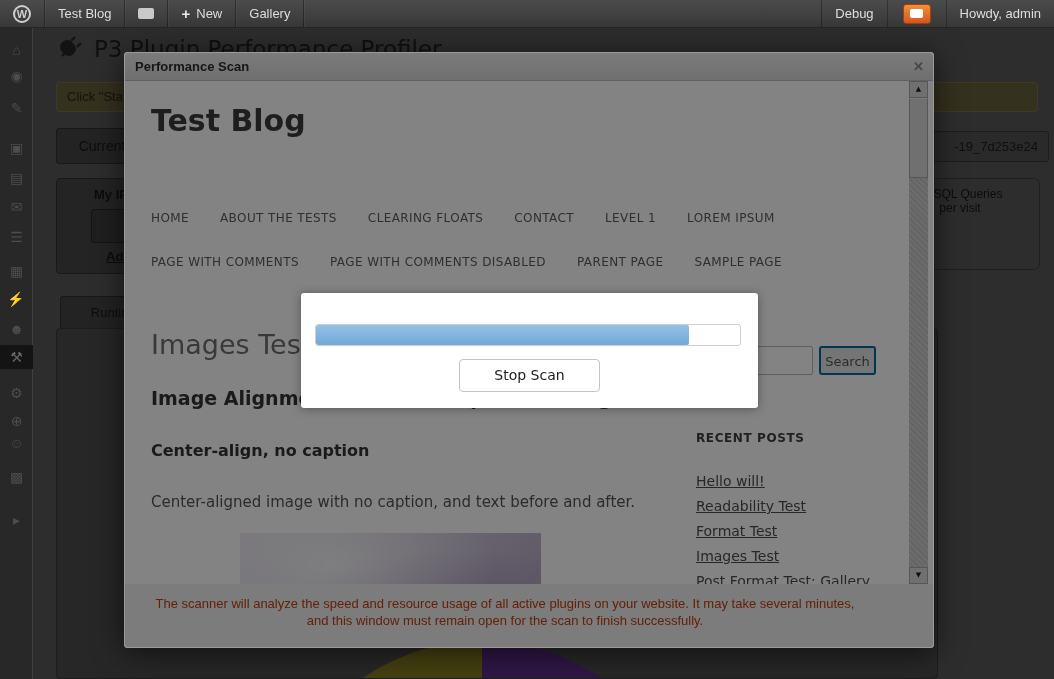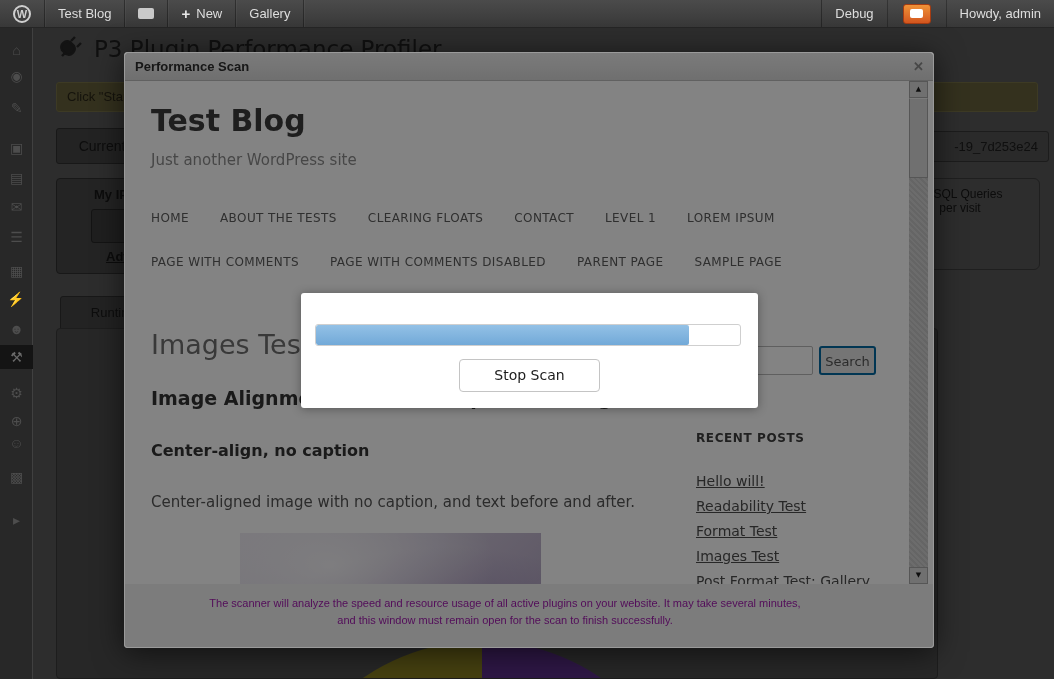--- a/index.html
+++ b/index.html
@@ -75,21 +75,21 @@
     background:#f1f1f1; border:1px solid #9a9a9a; border-radius:3px;
     box-shadow:0 4px 30px rgba(0,0,0,0.6); overflow:hidden; }
   .modal-titlebar { position:absolute; left:0; top:0; width:100%; height:28px;
     background:linear-gradient(#efefef,#d9d9d9); border-bottom:1px solid #bdbdbd;
     font-size:13px; font-weight:bold; color:#2d2d2d; line-height:27px; padding-left:10px; }
   .modal-close { position:absolute; right:9px; top:0; font-size:13px; font-weight:bold;
     color:#8a8a8a; line-height:27px; cursor:pointer; }
   .iframe-area { position:absolute; left:0; top:28px; width:808px; height:503px;
     background:#ffffff; overflow:hidden; font-family:"DejaVu Sans", sans-serif; }
   .modal-footer { position:absolute; left:0; top:531px; width:760px; height:64px;
-    text-align:center; font-size:11px; color:#a21caf; padding-top:11px; line-height:17px;
+    text-align:center; font-size:13px; color:#c2410c; padding-top:11px; line-height:17px;
     font-family:"Liberation Sans", sans-serif; }
   .modal-dim { position:absolute; inset:0; background:rgba(0,0,0,0.485); z-index:5; }
 
   
   .site-title { position:absolute; left:26px; top:22px; font-size:30px; font-weight:bold; color:#3c3c3c; }
   .site-tagline { position:absolute; left:26px; top:70px; font-size:15px; color:#8a8a8a; }
   .nav-row { position:absolute; left:26px; display:flex; gap:31px; font-size:12px;
     color:#5c5c5c; letter-spacing:0.4px; }
   .nav-row1 { top:130px; }
   .nav-row2 { top:174px; }
@@ -218,21 +218,20 @@
   </div>
 
   <div class="modal">
     <div class="modal-titlebar">
       <span>Performance Scan</span>
       <span class="modal-close">✕</span>
     </div>
 
     <div class="iframe-area">
       <div class="site-title">Test Blog</div>
-      <div class="site-tagline">Just another WordPress site</div>
 
       <div class="nav-row nav-row1">
         <span>HOME</span>
         <span>ABOUT THE TESTS</span>
         <span>CLEARING FLOATS</span>
         <span>CONTACT</span>
         <span>LEVEL 1</span>
         <span>LOREM IPSUM</span>
       </div>
       <div class="nav-row nav-row2">

